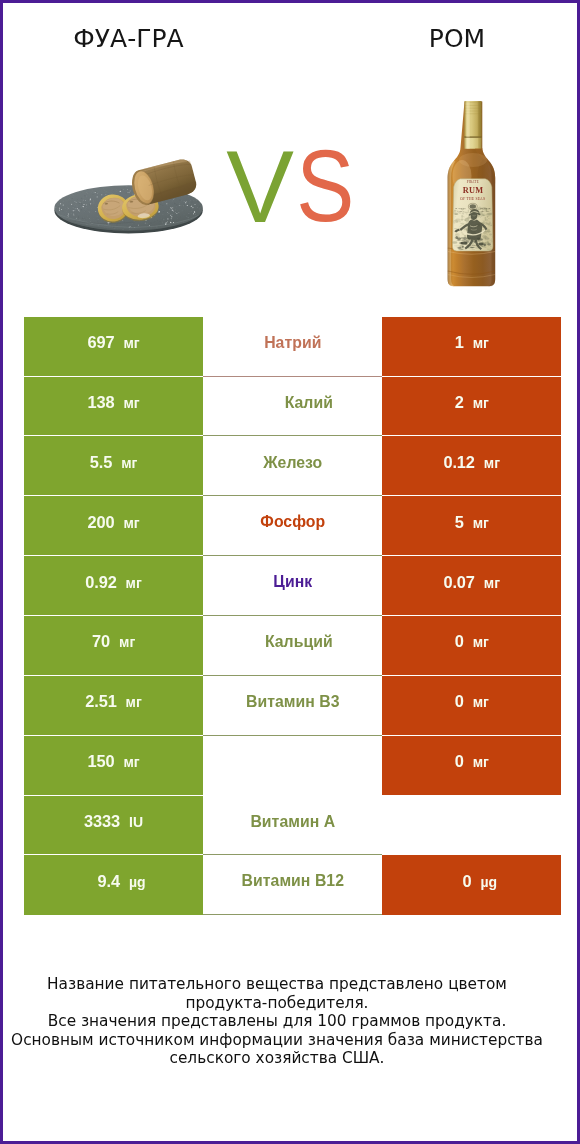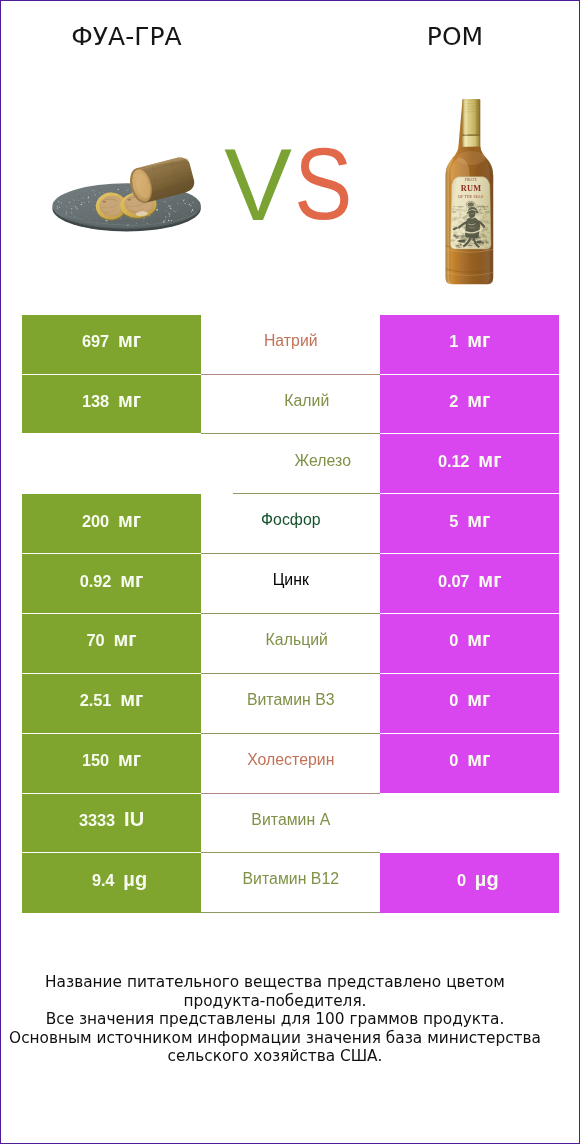--- a/index.html
+++ b/index.html
@@ -3,21 +3,21 @@
 <meta charset="utf-8">
 <style>
   html,body{margin:0;padding:0;}
   body{
     width:580px;height:1144px;background:#ffffff;
     font-family:"Liberation Sans",sans-serif;
     -webkit-font-smoothing:antialiased;
     overflow:hidden;
   }
   .page{position:relative;width:580px;height:1144px;box-sizing:border-box;
-        border:1px solid #4c1d95;background:#fff;overflow:hidden;}
+        border:3px solid #4c1d95;background:#fff;overflow:hidden;}
   
   .titles{position:absolute;top:0;left:0;width:580px;height:70px;}
   .title{position:absolute;top:23.2px;font-size:25px;color:#161616;
          font-family:"DejaVu Sans",sans-serif;text-align:center;line-height:25px;}
   #title-left{left:0;width:251px;}
   #title-right{left:309px;width:290px;}
   
   .hero{position:absolute;top:0;left:0;width:580px;height:300px;}
   .img-left{position:absolute;left:26px;top:155px;}
   .img-right{position:absolute;left:440px;top:95px;}
@@ -29,28 +29,28 @@
          transform:scaleY(1.17);transform-origin:left top;}
   
   .tbl{position:absolute;left:21px;top:313.8px;width:537.4px;}
   .row{position:relative;height:59.85px;}
   .cell{position:absolute;top:0;height:59.85px;box-sizing:border-box;
         display:flex;align-items:center;justify-content:center;}
   .c-left{left:0;width:179.3px;background:#7FA52E;
           border-bottom:1.6px solid #fff;}
   .c-mid{left:179.3px;width:179px;background:#fff;
          border-bottom:1.1px solid #8aa83f;}
-  .c-right{left:358.3px;width:179.1px;background:#d946ef;
+  .c-right{left:358.3px;width:179.1px;background:#c2410c;
            border-bottom:1.6px solid #fff;}
   .row:last-child .c-left,.row:last-child .c-right{border-bottom:none;padding-left:16px;}
   .val{color:#f7fbef;font-weight:bold;font-size:16.4px;white-space:nowrap;
        font-family:"Liberation Sans",sans-serif;letter-spacing:-0.15px;
        position:relative;top:-3.6px;}
-  .val .u{font-size:20px;font-weight:bold;margin-left:9px;letter-spacing:0.1px;}
-  .lbl{font-weight:normal;font-size:15.8px;white-space:nowrap;
+  .val .u{font-size:14px;font-weight:bold;margin-left:9px;letter-spacing:0.1px;}
+  .lbl{font-weight:bold;font-size:15.8px;white-space:nowrap;
        font-family:"Liberation Sans",sans-serif;letter-spacing:0.04px;
        position:relative;top:-3.4px;}
   
   .footer{position:absolute;left:0;top:972.3px;width:548px;text-align:center;
           font-family:"DejaVu Sans",sans-serif;
           font-size:15.33px;line-height:18.5px;color:#101010;}
 </style>
 </head>
 <body>
 
@@ -1298,44 +1298,47 @@
           <span class="val">138<span class="u">мг</span></span>
         </div>
         <div class="cell c-mid" style="border-bottom-color: rgb(141, 154, 102);">
           <span class="lbl" style="color: rgb(126, 145, 71); margin-left: 32px;">Калий</span>
         </div>
         <div class="cell c-right">
           <span class="val">2<span class="u">мг</span></span>
         </div>
       </div>
       <div class="row">
-        <div class="cell c-mid" style="border-bottom-color: rgb(141, 154, 102); margin-left: 32px;">
+        <div class="cell c-left">
+          <span class="val">5.5<span class="u">мг</span></span>
+        </div>
+        <div class="cell c-mid" style="border-bottom-color: rgb(141, 154, 102);">
           <span class="lbl" style="color: rgb(126, 145, 71);">Железо</span>
         </div>
         <div class="cell c-right">
           <span class="val">0.12<span class="u">мг</span></span>
         </div>
       </div>
       <div class="row">
         <div class="cell c-left">
           <span class="val">200<span class="u">мг</span></span>
         </div>
         <div class="cell c-mid" style="border-bottom-color: rgb(141, 154, 102);">
-          <span class="lbl" style="color: #14532d;">Фосфор</span>
+          <span class="lbl" style="color: #c2410c;">Фосфор</span>
         </div>
         <div class="cell c-right">
           <span class="val">5<span class="u">мг</span></span>
         </div>
       </div>
       <div class="row">
         <div class="cell c-left">
           <span class="val">0.92<span class="u">мг</span></span>
         </div>
         <div class="cell c-mid" style="border-bottom-color: rgb(141, 154, 102);">
-          <span class="lbl" style="color: #000000;">Цинк</span>
+          <span class="lbl" style="color: #4c1d95;">Цинк</span>
         </div>
         <div class="cell c-right">
           <span class="val">0.07<span class="u">мг</span></span>
         </div>
       </div>
       <div class="row">
         <div class="cell c-left">
           <span class="val">70<span class="u">мг</span></span>
         </div>
         <div class="cell c-mid" style="border-bottom-color: rgb(141, 154, 102); padding-left: 12px;">
@@ -1352,23 +1355,20 @@
         <div class="cell c-mid" style="border-bottom-color: rgb(141, 154, 102);">
           <span class="lbl" style="color: rgb(126, 145, 71);">Витамин B3</span>
         </div>
         <div class="cell c-right">
           <span class="val">0<span class="u">мг</span></span>
         </div>
       </div>
       <div class="row">
         <div class="cell c-left">
           <span class="val">150<span class="u">мг</span></span>
-        </div>
-        <div class="cell c-mid" style="border-bottom-color: rgb(176, 138, 128);">
-          <span class="lbl" style="color: rgb(192, 114, 87);">Холестерин</span>
         </div>
         <div class="cell c-right">
           <span class="val">0<span class="u">мг</span></span>
         </div>
       </div>
       <div class="row">
         <div class="cell c-left">
           <span class="val">3333<span class="u">IU</span></span>
         </div>
         <div class="cell c-mid" style="border-bottom-color: rgb(141, 154, 102);">

